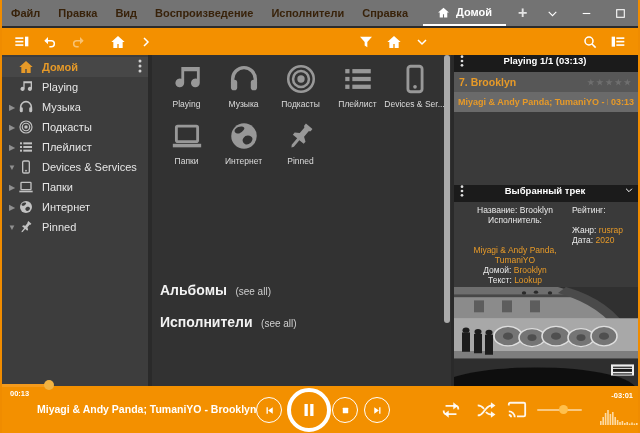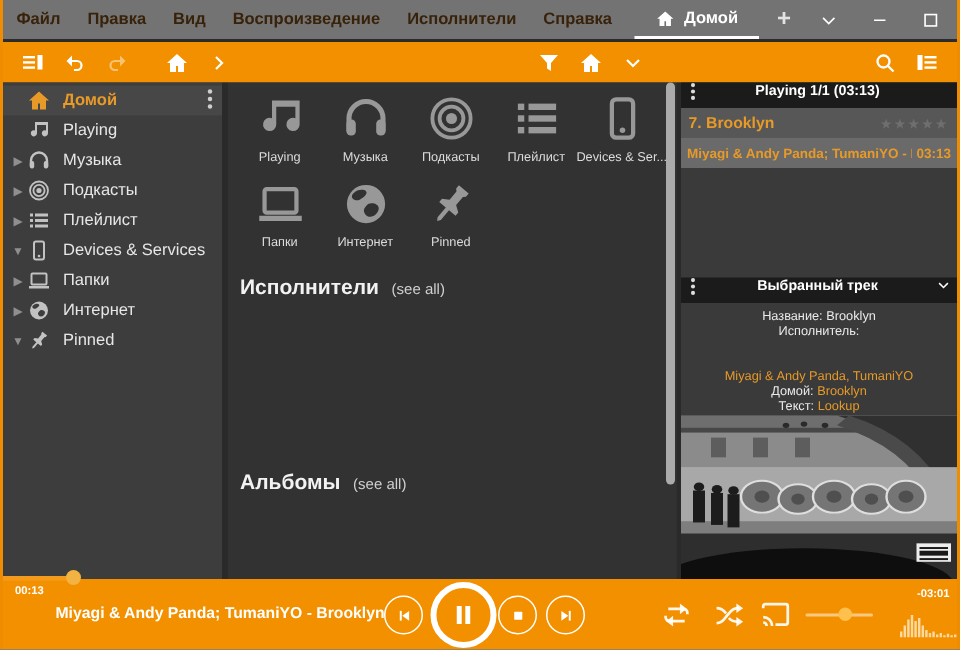--- a/index.html
+++ b/index.html
@@ -358,26 +358,26 @@
               <svg viewBox="0 0 24 24">
                 <g transform="rotate(40 12 12)">
                   <path d="M9 3h6v2l-1 1v5l3 2v2h-4v6l-1 1.5L11 21v-6H7v-2l3-2V6L9 5z"></path>
                 </g>
               </svg>
             </div>
           <div class="tile-label">Pinned</div>
         </div>
       </div>
 
+      <div class="section-head sec2">
+        <span class="t">Альбомы</span>
+        <span class="sa">(see all)</span>
+      </div>
       <div class="section-head sec1">
         <span class="t">Исполнители</span>
-        <span class="sa">(see all)</span>
-      </div>
-      <div class="section-head sec2">
-        <span class="t">Альбомы</span>
         <span class="sa">(see all)</span>
       </div>
 
       <div class="content-scrollbar"></div>
     </div>
 
     <div class="splitter" style="width:3px"></div>
 
     <div class="rightpanel">
       <div class="panel-header">
@@ -416,20 +416,26 @@
             </svg>
           </span>
       </div>
       <div class="sel-details">
         <div class="sel-left">
           <div><span>Название:</span> <span>Brooklyn</span></div>
           <div>Исполнитель:</div>
           <div class="ov">Miyagi &amp; Andy Panda, TumaniYO</div>
           <div><span>Домой:</span> <span class="ov">Brooklyn</span></div>
           <div><span>Текст:</span> <span class="ov">Lookup</span></div>
+        </div>
+        <div class="sel-right">
+          <div>Рейтинг:</div>
+          <div>&nbsp;</div>
+          <div><span>Жанр:</span> <span class="ov">rusrap</span></div>
+          <div><span>Дата:</span> <span class="ov">2020</span></div>
         </div>
       </div>
       <div class="album-art">
         <svg viewBox="0 0 184 133" preserveAspectRatio="none">
           <rect width="184" height="133" fill="#9f9f9f"></rect>
           <rect width="184" height="14" fill="#6e6e6e"></rect>
           <rect y="10" width="184" height="4" fill="#474747"></rect>
           <circle cx="70" cy="8" r="2.2" fill="#2a2a2a"></circle>
             <circle cx="82" cy="7" r="2.2" fill="#2a2a2a"></circle>
             <circle cx="96" cy="8" r="2.2" fill="#2a2a2a"></circle>

